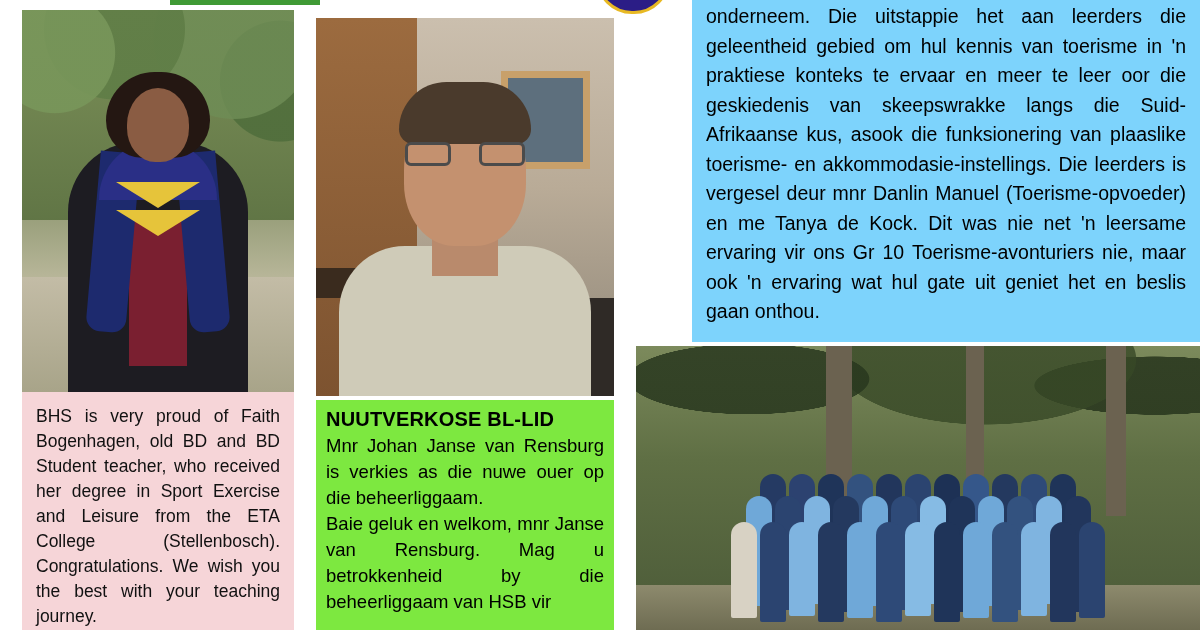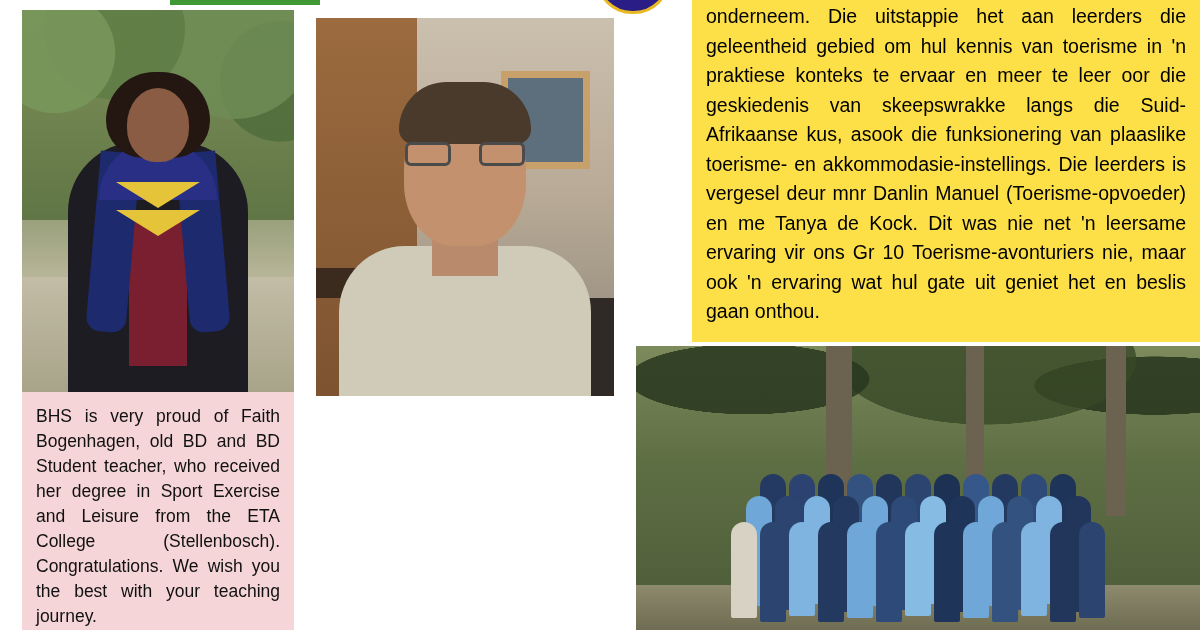--- a/index.html
+++ b/index.html
@@ -270,21 +270,21 @@
     position: absolute;
     left: 636px;
     top: 0;
     width: 564px;
     height: 630px;
   }
   .gold-box {
     position: absolute;
     left: 56px; top: 0;
     width: 508px; height: 342px;
-    background: #fde047;
+    background: #7dd3fc;
     padding: 0 14px 0 14px;
     box-sizing: border-box;
   }
   .gold-box p {
     margin: 0;
     padding-top: 2px;
     font-size: 19.5px;
     line-height: 29.5px;
     color: #000;
     text-align: justify;
@@ -392,20 +392,25 @@
       <div class="mp-shelf"></div>
       <div class="mp-dark"></div>
       <div class="mp-shirt"></div>
       <div class="mp-neck"></div>
       <div class="mp-head"></div>
       <div class="mp-hair"></div>
       <div class="mp-glasses"></div>
       <span class="sr-hidden">Portrait of a man with glasses wearing a light shirt in an office</span>
     </div>
 
+    <div class="green-box">
+      <h2>NUUTVERKOSE BL-LID</h2>
+      <p>Mnr Johan Janse van Rensburg is verkies as die nuwe ouer op die beheerliggaam.</p>
+      <p>Baie geluk en welkom, mnr Janse van Rensburg. Mag u betrokkenheid by die beheerliggaam van HSB vir</p>
+    </div>
   </div>
 
   <div class="col-right">
 
     <div class="badge">
       <div class="badge-shield">
         
       </div>
     </div>
 

